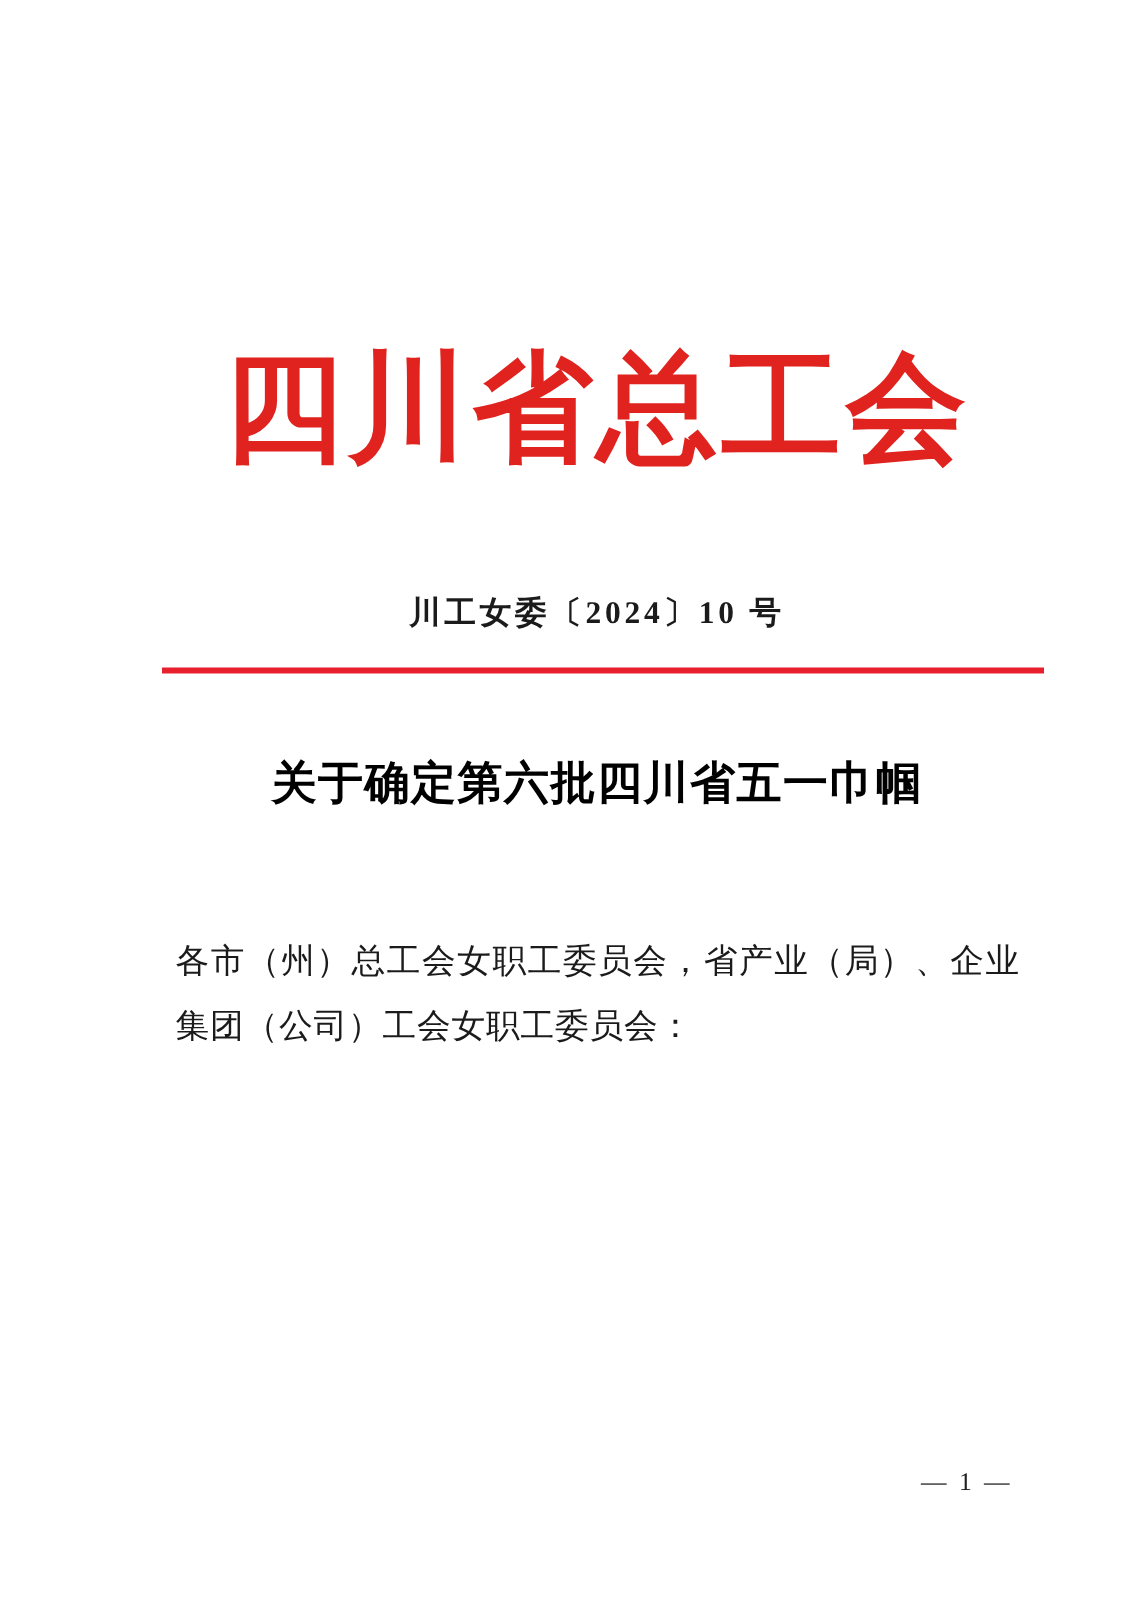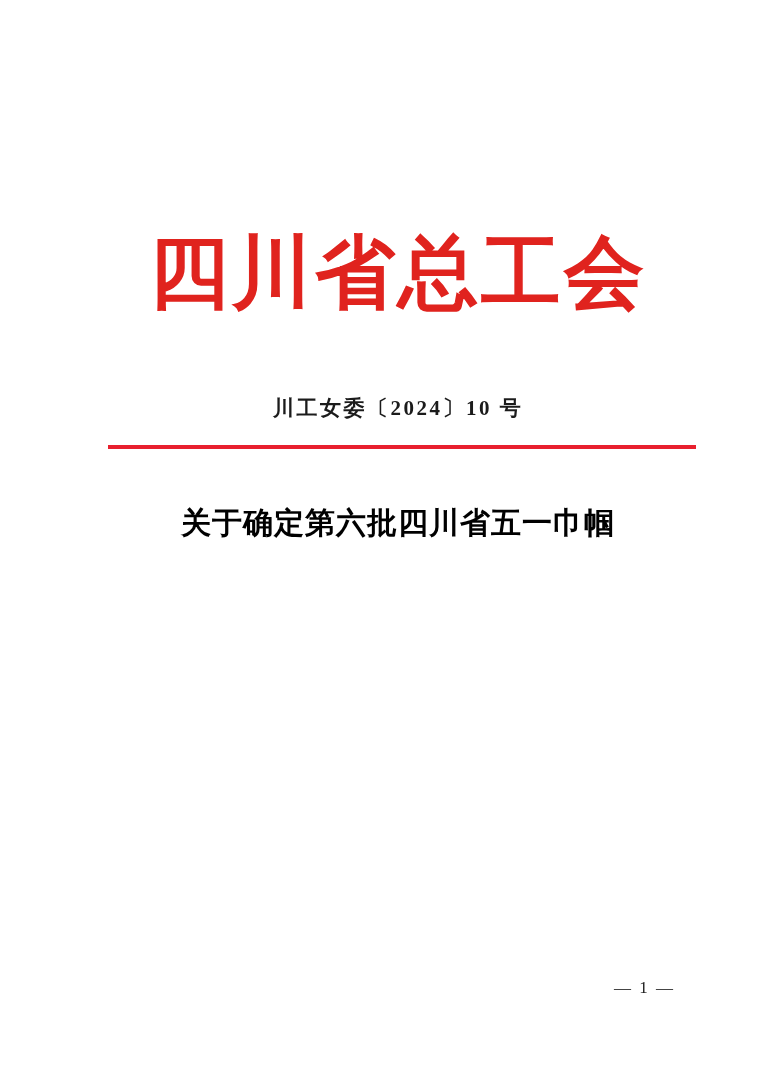--- a/index.html
+++ b/index.html
@@ -100,20 +100,21 @@
 
     <div class="red-rule" data-name="red-separator-line"></div>
   </header>
 
   <main data-name="document-body">
     <h1 class="doc-title" data-name="doc-title">
       <span data-name="doc-title-line-1">关于确定第六批四川省五一巾帼</span><br>
     </h1>
 
     <div class="body-block" data-name="body-text-block">
+      <p data-name="salutation">各市（州）总工会女职工委员会，省产业（局）、企业集团（公司）工会女职工委员会：</p>
     </div>
   </main>
 
   <footer data-name="document-footer">
     <div class="page-number" data-name="page-number">— 1 —</div>
   </footer>
 
 </div>
 
 </body></html>

